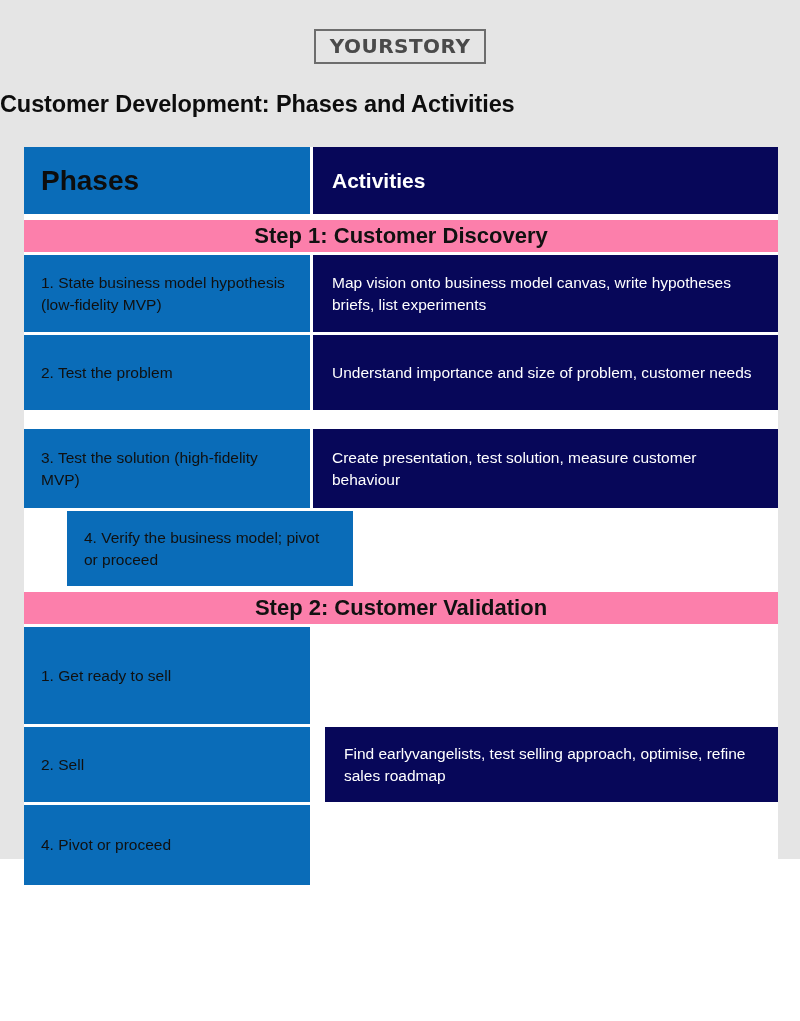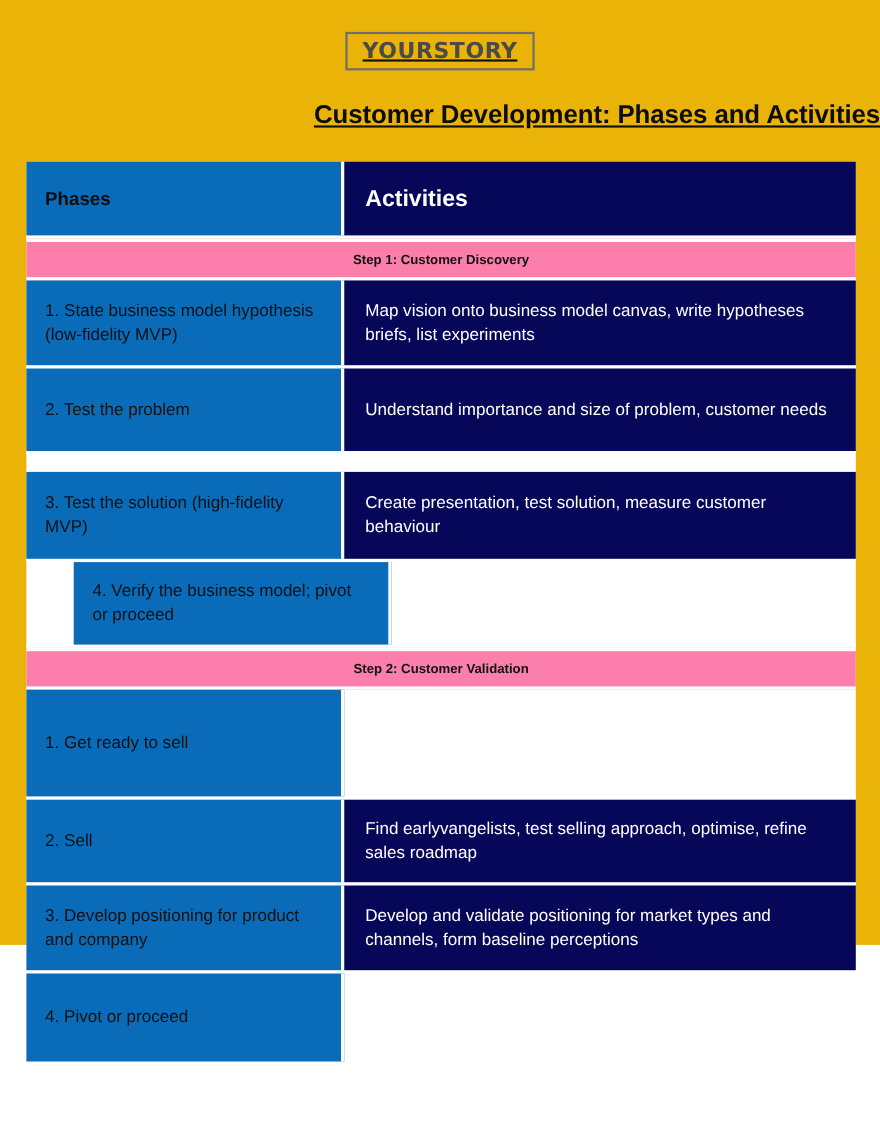--- a/index.html
+++ b/index.html
@@ -12,23 +12,22 @@
     height: 1021px;
     font-family: "Liberation Sans", sans-serif;
     color: #111111;
     overflow: hidden;
   }
 
   .page {
     width: 800px;
     height: 859px;
     position: relative;
-    background: #eab308;
-    box-sizing: border-box;
-    text-decoration: underline;
+    background: #e5e5e5;
+    box-sizing: border-box;
   }
 
   
   .brand-wrap {
     width: 100%;
     display: flex;
     justify-content: center;
     align-items: center;
     padding-top: 29px;
   }
@@ -42,21 +41,21 @@
     font-family: "DejaVu Sans", sans-serif;
     font-weight: bold;
     font-size: 20px;
     letter-spacing: 0.5px;
     color: #4a4a4a;
     display: block;
   }
 
   
   .page-title {
-    text-align: right;
+    text-align: left;
     font-size: 23.5px;
     font-weight: bold;
     color: #0d0d0d;
     margin: 0;
     padding-top: 27px;
     letter-spacing: -0.1px;
   }
 
   
   .table {
@@ -97,21 +96,21 @@
   }
 
   
   .row-header .col-phase,
   .row-header .col-activity {
     height: 67px;
     padding-top: 0;
     padding-bottom: 0;
   }
   .header-phase-text {
-    font-size: 17px;
+    font-size: 28px;
     font-weight: bold;
     color: #0d0d0d;
   }
   .row-header .col-activity {
     justify-content: center;
   }
   .header-activity-text {
     font-size: 21px;
     font-weight: bold;
     color: #ffffff;
@@ -125,21 +124,21 @@
     width: 100%;
     box-sizing: border-box;
     height: 38px;
     display: flex;
     align-items: center;
     justify-content: center;
     border-bottom: 3px solid #ffffff;
     border-top: 3px solid #ffffff;
   }
   .step-text {
-    font-size: 12px;
+    font-size: 22px;
     font-weight: bold;
     color: #111111;
     text-align: right;
   }
 
   
   .phase-text {
     font-size: 15.5px;
     line-height: 1.42;
     color: #101010;
@@ -149,21 +148,21 @@
     line-height: 1.42;
     color: #ffffff;
   }
 
   
   .h1 { min-height: 80px; }
   .h2 { min-height: 78px; }
   .h3 { min-height: 82px; margin-top: 16px; }
   .h4 { min-height: 78px; padding-left: 43px; }
   .h5 { min-height: 100px; }
-  .h6 { min-height: 78px; }
+  .h6 { min-height: 78px; gap: 12px; }
   .h7 { min-height: 80px; }
   .h8 { min-height: 80px; }
 </style>
 </head>
 <body>
 
 <div class="page">
 
   <div class="brand-wrap">
     <div class="brand-box">
@@ -233,28 +232,20 @@
 
     <div class="row h6">
       <div class="col-phase">
         <span class="phase-text">2. Sell</span>
       </div>
       <div class="col-activity">
         <span class="activity-text">Find earlyvangelists, test selling approach, optimise, refine sales roadmap</span>
       </div>
     </div>
 
-    <div class="row h7">
-      <div class="col-phase">
-        <span class="phase-text">3. Develop positioning for product and company</span>
-      </div>
-      <div class="col-activity">
-        <span class="activity-text">Develop and validate positioning for market types and channels, form baseline perceptions</span>
-      </div>
-    </div>
 
     <div class="row h8">
       <div class="col-phase">
         <span class="phase-text">4. Pivot or proceed</span>
       </div>
     </div>
 
   </div>
 </div>
 

